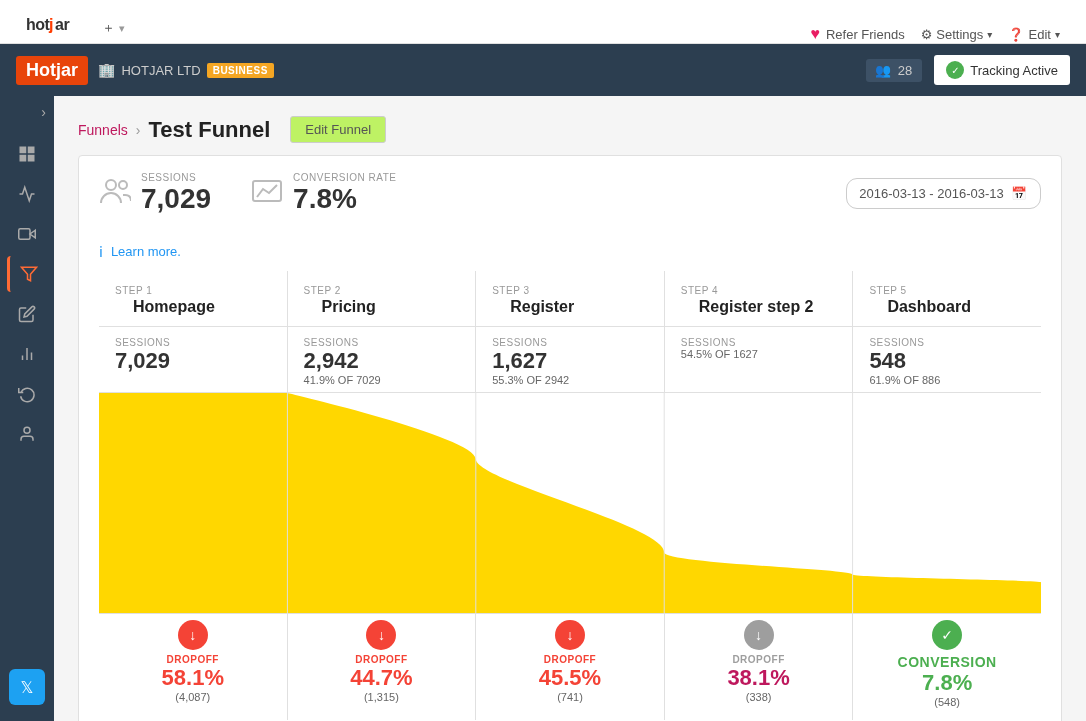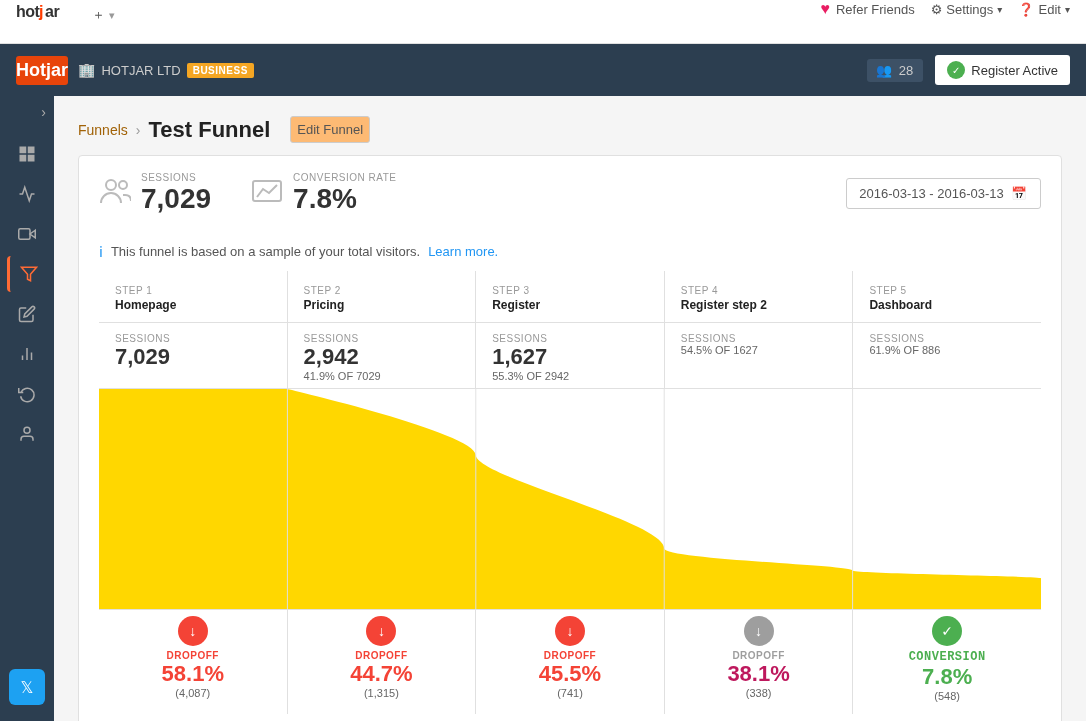--- a/index.html
+++ b/index.html
@@ -4,23 +4,23 @@
   <style>
     * { box-sizing: border-box; margin: 0; padding: 0; }
     body { font-family: -apple-system, BlinkMacSystemFont, 'Segoe UI', sans-serif; background: #f5f5f5; color: #333; font-size: 13px; }
 
     
     .top-nav {
       height: 44px;
       background: #fff;
       border-bottom: 1px solid #e0e0e0;
       display: flex;
-      align-items: flex-start;
+      align-items: flex-end;
       justify-content: space-between;
-      padding: 0 16px;
+      padding: 0 26px;
       position: fixed;
       top: 0;
       width: 100%;
       z-index: 100;
     }
     .top-nav-left { display: flex; align-items: center; gap: 16px; }
     .top-nav-logo { font-size: 22px; font-weight: bold; color: #333; letter-spacing: -1px; }
     .top-nav-add { display: flex; align-items: center; gap: 4px; font-size: 13px; color: #555; cursor: pointer; }
     .top-nav-right { display: flex; align-items: center; gap: 16px; }
     .refer-friends { display: flex; align-items: center; gap: 6px; font-size: 13px; color: #555; cursor: pointer; }
@@ -35,21 +35,21 @@
       display: flex;
       align-items: center;
       justify-content: space-between;
       padding: 0 16px;
       position: fixed;
       top: 44px;
       width: 100%;
       z-index: 99;
     }
     .app-bar-left { display: flex; align-items: center; gap: 10px; }
-    .hotjar-brand { font-size: 18px; font-weight: bold; color: #fff; background: #e8440a; padding: 4px 0; border-radius: 3px; }
+    .hotjar-brand { font-size: 18px; font-weight: bold; color: #fff; background: #e8440a; padding: 4px 10px; border-radius: 3px; }
     .company-name { display: flex; align-items: center; gap: 6px; color: #ccc; font-size: 13px; }
     .company-icon { color: #aaa; font-size: 14px; }
     .business-badge { background: #f5a623; color: #fff; font-size: 10px; font-weight: bold; padding: 2px 6px; border-radius: 2px; letter-spacing: 0.5px; }
     .app-bar-right { display: flex; align-items: center; gap: 12px; }
     .users-count { display: flex; align-items: center; gap: 6px; color: #ccc; font-size: 13px; background: #3d5166; padding: 4px 10px; border-radius: 3px; }
     .tracking-active { display: flex; align-items: center; gap: 6px; background: #fff; color: #333; font-size: 13px; font-weight: 500; padding: 6px 12px; border-radius: 3px; }
     .tracking-dot { width: 18px; height: 18px; background: #4caf50; border-radius: 50%; display: flex; align-items: center; justify-content: center; color: white; font-size: 10px; }
 
     
     .sidebar {
@@ -74,71 +74,71 @@
     
     .main-content {
       margin-top: 96px;
       margin-left: 54px;
       padding: 20px 24px;
       min-height: calc(100vh - 96px);
     }
 
     
     .breadcrumb { display: flex; align-items: center; gap: 8px; margin-bottom: 12px; }
-    .breadcrumb-link { color: #a16207; text-decoration: none; font-size: 14px; }
+    .breadcrumb-link { color: #be185d; text-decoration: none; font-size: 14px; }
     .breadcrumb-sep { color: #999; font-size: 14px; }
     .breadcrumb-current { font-size: 22px; font-weight: bold; color: #222; }
-    .edit-btn { background: #fdba74; border: 1px solid #ccc; color: #555; padding: 5px 6px; border-radius: 3px; font-size: 13px; cursor: pointer; margin-left: 12px; }
+    .edit-btn { background: #bef264; border: 1px solid #ccc; color: #555; padding: 5px 14px; border-radius: 3px; font-size: 13px; cursor: pointer; margin-left: 12px; }
 
     
     .stats-card {
       background: #fff;
       border: 1px solid #e0e0e0;
       border-radius: 4px;
       padding: 16px 20px;
     }
     .stats-header { display: flex; align-items: center; justify-content: space-between; margin-bottom: 16px; }
     .stats-metrics { display: flex; gap: 40px; }
     .stat-item { display: flex; align-items: center; gap: 10px; }
     .stat-icon { color: #999; font-size: 24px; }
     .stat-info {}
     .stat-label { font-size: 10px; color: #999; letter-spacing: 0.5px; text-transform: uppercase; }
     .stat-value { font-size: 28px; font-weight: bold; color: #333; }
-    .date-picker { display: flex; align-items: center; gap: 8px; border: 1px solid #ccc; padding: 7px 12px; border-radius: 3px; font-size: 13px; color: #555; cursor: pointer; background: #fff; }
+    .date-picker { display: flex; align-items: center; gap: 8px; border: 1px solid #ccc; padding: 7px 12px; border-radius: 11px; font-size: 13px; color: #555; cursor: pointer; background: #fff; }
     .calendar-icon { color: #999; }
 
     
     .info-banner { display: flex; align-items: center; gap: 8px; font-size: 13px; color: #555; padding: 10px 0; }
     .info-icon { color: #2196f3; font-size: 15px; }
     .info-link { color: #2196f3; text-decoration: none; }
     .steps-row { display: flex; border-bottom: 1px solid #e0e0e0; background: #fff; }
     .step-col { flex: 1; padding: 14px 16px 10px; border-right: 1px solid #e0e0e0; }
     .step-col:last-child { border-right: none; }
     .step-label { font-size: 10px; color: #999; letter-spacing: 0.5px; margin-bottom: 2px; }
-    .step-name { font-size: 12px; font-weight: bold; color: #222; }
+    .step-name { font-size: 16px; font-weight: bold; color: #222; margin-left: 18px; }
 
     
     .chart-area { position: relative; background: #fff; height: 220px; display: flex; overflow: hidden; }
     .sessions-row { display: flex; background: #fff; }
     .sessions-col { flex: 1; padding: 10px 16px 6px; border-right: 1px solid #e0e0e0; }
     .sessions-col:last-child { border-right: none; }
     .sessions-label { font-size: 10px; color: #999; letter-spacing: 0.5px; }
     .sessions-value { font-size: 22px; font-weight: bold; color: #333; }
     .sessions-pct { font-size: 11px; color: #666; }
 
     
     .dropoff-row { display: flex; background: #fff; border-top: 1px solid #e0e0e0; }
     .dropoff-col { flex: 1; padding: 6px 16px 12px; border-right: 1px solid #e0e0e0; display: flex; flex-direction: column; align-items: center; }
     .dropoff-col:last-child { border-right: none; }
     .dropoff-icon-red { width: 30px; height: 30px; background: #f44336; border-radius: 50%; display: flex; align-items: center; justify-content: center; color: white; font-size: 14px; margin-bottom: 4px; }
     .dropoff-icon-gray { width: 30px; height: 30px; background: #9e9e9e; border-radius: 50%; display: flex; align-items: center; justify-content: center; color: white; font-size: 14px; margin-bottom: 4px; }
     .dropoff-icon-green { width: 30px; height: 30px; background: #4caf50; border-radius: 50%; display: flex; align-items: center; justify-content: center; color: white; font-size: 14px; margin-bottom: 4px; }
     .dropoff-label { font-size: 10px; color: #f44336; letter-spacing: 0.5px; font-weight: bold; text-transform: uppercase; }
     .dropoff-label-gray { font-size: 10px; color: #9e9e9e; letter-spacing: 0.5px; font-weight: bold; text-transform: uppercase; }
-    .dropoff-label-green { font-size: 12px; color: #4caf50; letter-spacing: 0.5px; font-weight: bold; text-transform: uppercase; font-family: Liberation Mono, monospace; }
+    .dropoff-label-green { font-size: 14px; color: #4caf50; letter-spacing: 0.5px; font-weight: bold; text-transform: uppercase; }
     .dropoff-pct { font-size: 22px; font-weight: bold; color: #f44336; }
     .dropoff-pct-gray { font-size: 22px; font-weight: bold; color: #be185d; }
     .dropoff-pct-green { font-size: 22px; font-weight: bold; color: #4caf50; }
     .dropoff-count { font-size: 11px; color: #666; }
   </style>
 </head>
 <body>
 
 <div class="top-nav">
   <div class="top-nav-left">
@@ -181,21 +181,21 @@
       <span class="business-badge">BUSINESS</span>
     </div>
   </div>
   <div class="app-bar-right">
     <div class="users-count">
       <span>👥</span>
       <span>28</span>
     </div>
     <div class="tracking-active">
       <div class="tracking-dot">✓</div>
-      <span>Register Active</span>
+      <span>Tracking Active</span>
     </div>
   </div>
 </div>
 
 <div class="sidebar">
   <div class="sidebar-toggle">›</div>
   <div class="sidebar-item">
     <svg width="18" height="18" viewBox="0 0 24 24" fill="#aaa">
         <rect x="2" y="2" width="9" height="9"></rect>
         <rect x="13" y="2" width="9" height="9"></rect>
@@ -289,21 +289,20 @@
         </div>
       </div>
       <div class="date-picker">
         <span>2016-03-13 - 2016-03-13</span>
         <span class="calendar-icon">📅</span>
       </div>
     </div>
 
     <div class="info-banner">
       <span class="info-icon">ℹ</span>
-      <span>This funnel is based on a sample of your total visitors.</span>
       <a class="info-link">Learn more.</a>
     </div>
 
     <div class="steps-row">
       <div class="step-col">
         <div class="step-label">STEP 1</div>
         <div class="step-name">Homepage</div>
       </div>
       <div class="step-col">
         <div class="step-label">STEP 2</div>
@@ -337,20 +336,21 @@
         <div class="sessions-label">SESSIONS</div>
         <div class="sessions-value">1,627</div>
         <div class="sessions-pct">55.3% OF 2942</div>
       </div>
       <div class="sessions-col">
         <div class="sessions-label">SESSIONS</div>
         <div class="sessions-pct">54.5% OF 1627</div>
       </div>
       <div class="sessions-col">
         <div class="sessions-label">SESSIONS</div>
+        <div class="sessions-value">548</div>
         <div class="sessions-pct">61.9% OF 886</div>
       </div>
     </div>
 
     <div class="chart-area">
       <svg width="100%" height="100%" viewBox="0 0 980 200" preserveAspectRatio="none">
 
         <polygon points="0,0 980,0 980,200 0,200" fill="#fff"></polygon>
 
         <path d="M0,0 L196,0 L196,200 L392,200 L392,60 L588,60 L588,145 L784,145 L784,165 L980,165 L980,200 L784,200 L784,200 L588,200 L392,200 L196,200 L0,200 Z" fill="#fff"></path>

